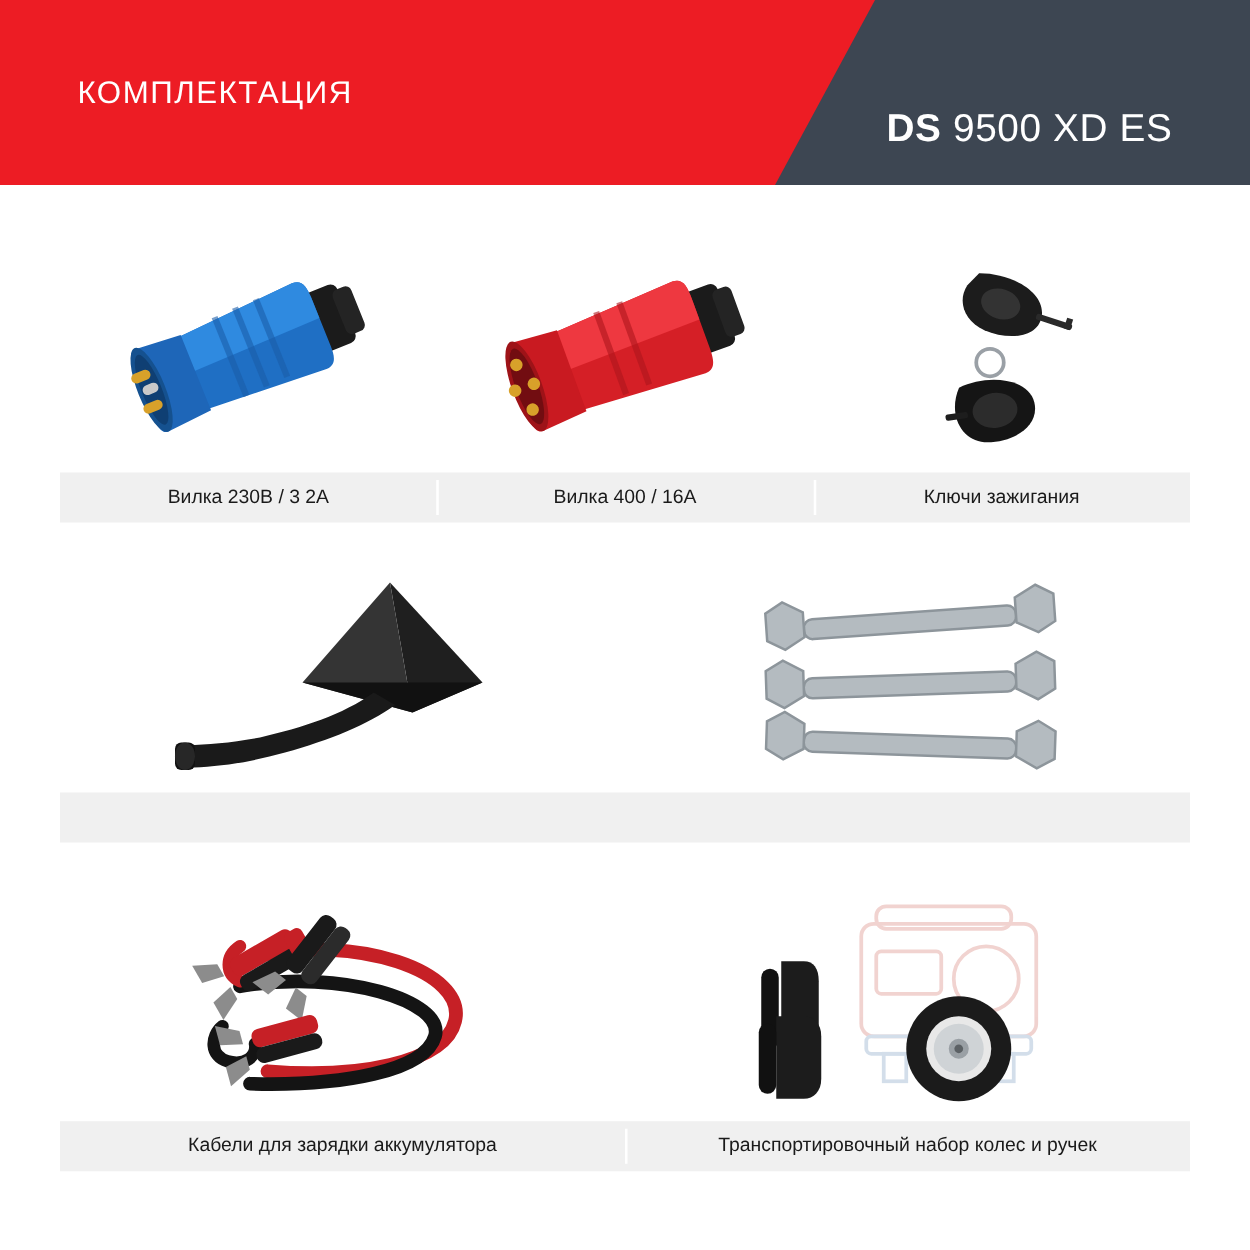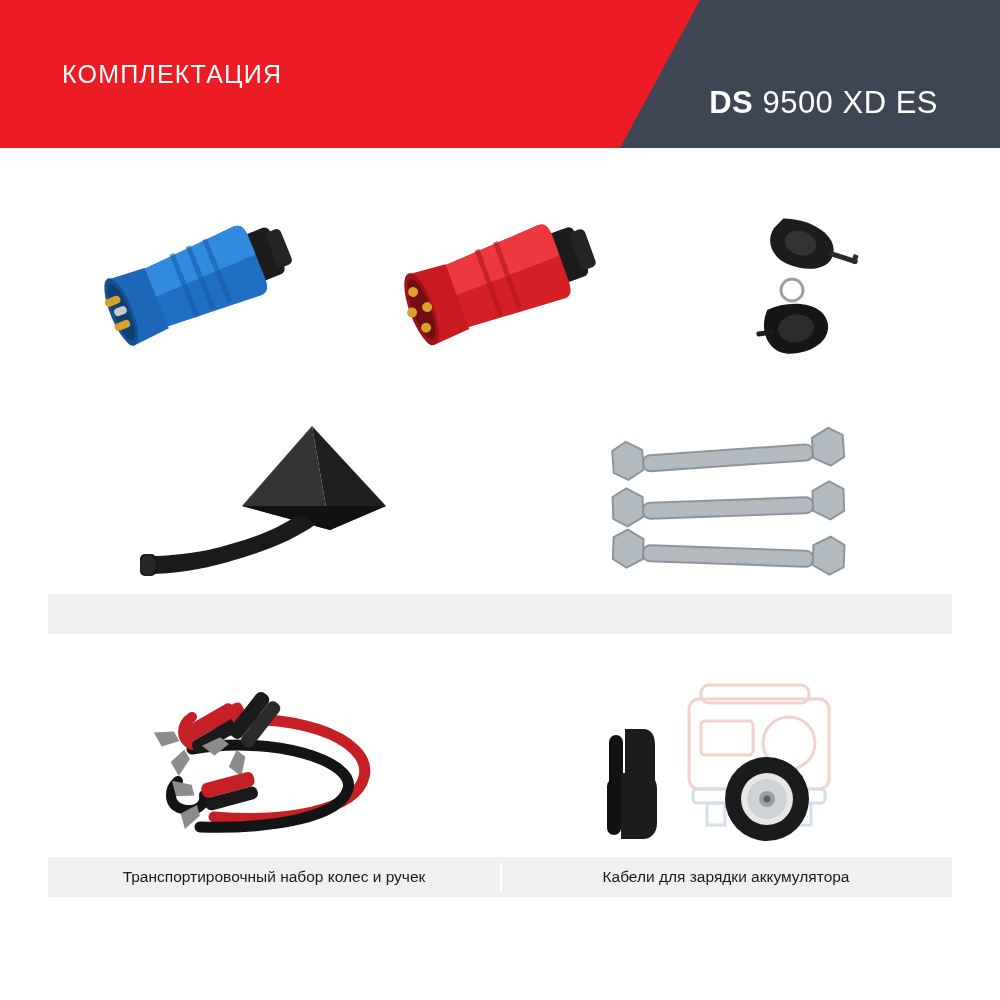--- a/index.html
+++ b/index.html
@@ -185,20 +185,25 @@
             <g transform="rotate(-8 72 120)">
               <path d="M44,98 C68,90 100,98 102,118 C104,138 80,148 58,144 C40,140 32,118 44,98 Z" fill="#151515"></path>
               <ellipse cx="70" cy="120" rx="18" ry="14" fill="#2c2c2c"></ellipse>
               <rect x="30" y="118" width="18" height="5" rx="2" fill="#1d1d1d"></rect>
             </g>
           </svg>
           </span>
         </div>
 
       </div>
+      <div class="captions">
+        <div class="caption">Вилка 230В / 3 2А</div>
+        <div class="caption">Вилка 400 / 16А</div>
+        <div class="caption">Ключи зажигания</div>
+      </div>
     </div>
 
     <div class="row">
       <div class="row-images row2-imgs">
 
         <div class="cell-img">
           <span>
           <svg width="300" height="180" viewBox="0 0 300 180">
 
             <path d="M188,12 L262,92 L206,116 Z" fill="#1f1f1f"></path>
@@ -304,19 +309,19 @@
             <circle cx="186" cy="122" r="26" fill="#e8e8e8"></circle>
             <circle cx="186" cy="122" r="20" fill="#cfd3d6"></circle>
             <circle cx="186" cy="122" r="8" fill="#9aa0a5"></circle>
             <circle cx="186" cy="122" r="3.5" fill="#5c6165"></circle>
           </svg>
           </span>
         </div>
 
       </div>
       <div class="captions">
+        <div class="caption">Кабели для зарядки аккумулятора</div>
         <div class="caption">Транспортировочный набор колес и ручек</div>
-        <div class="caption">Кабели для зарядки аккумулятора</div>
       </div>
     </div>
 
   </div>
 </div>
 
 </body></html>

